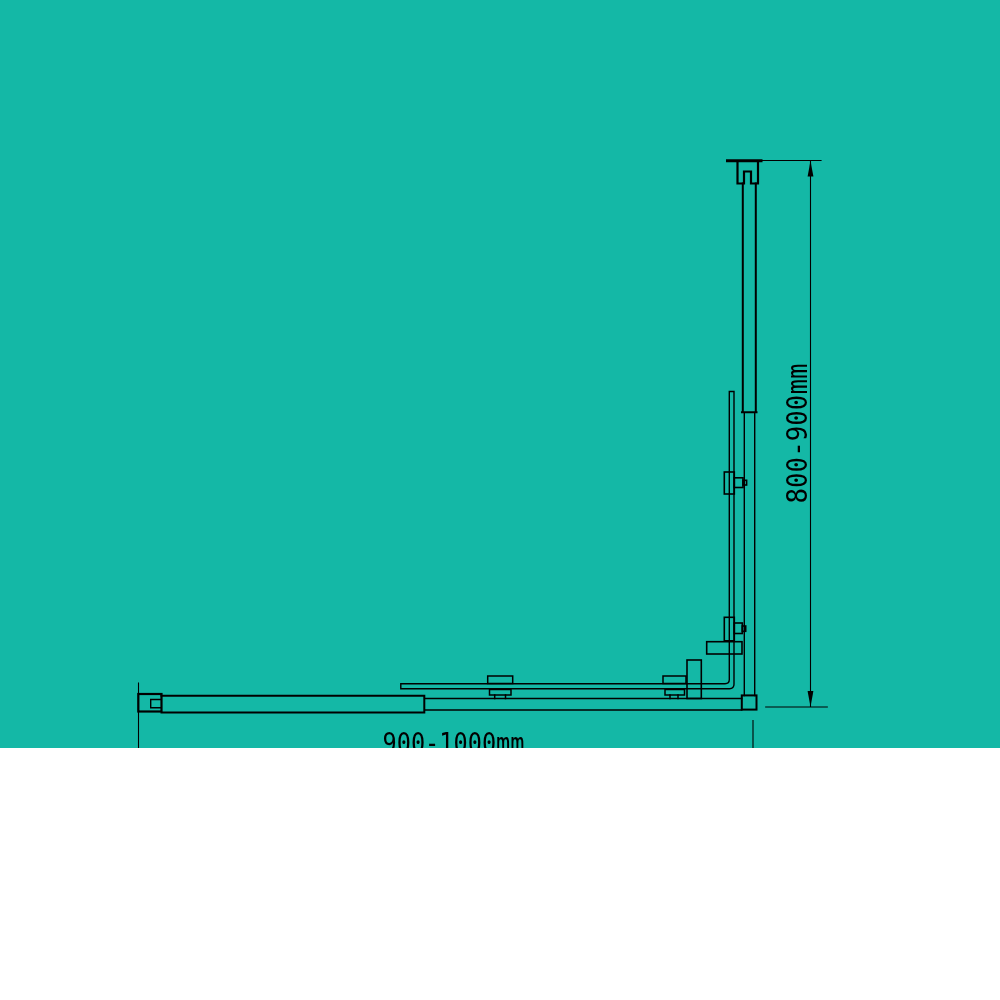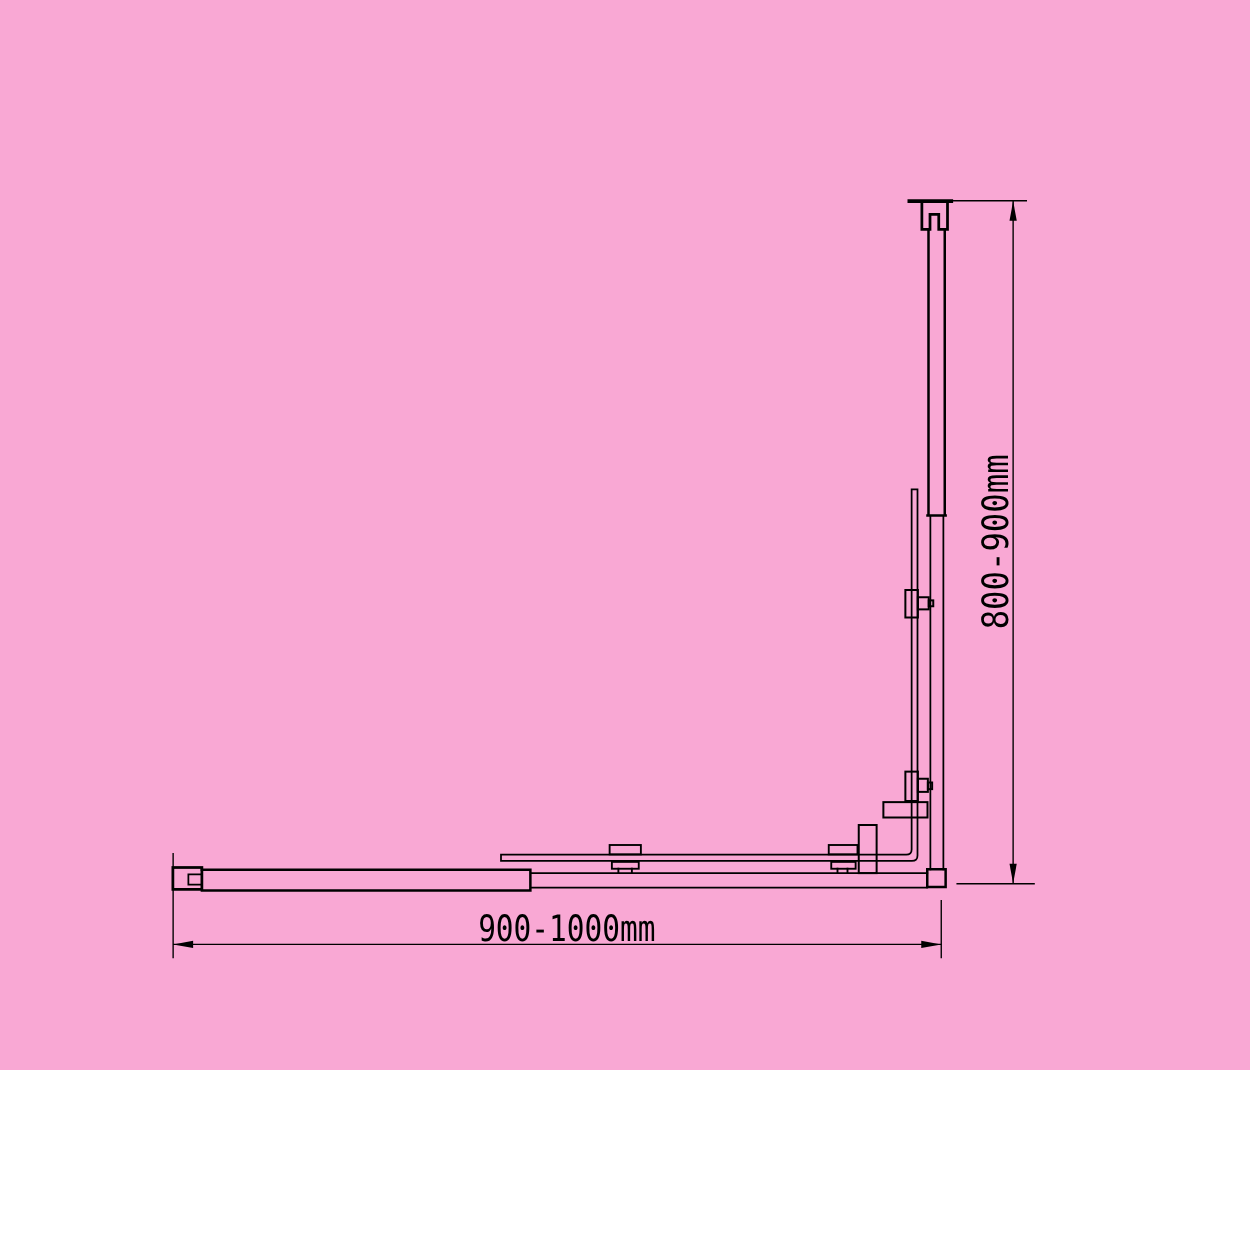--- a/index.html
+++ b/index.html
@@ -3,22 +3,22 @@
 <meta charset="utf-8">
 <style>
   html, body {
     margin: 0;
     padding: 0;
     background: #ffffff;
   }
   .canvas {
     position: relative;
     width: 1000px;
-    height: 856px;
-    background: #f9a8d4;
+    height: 748px;
+    background: #14b8a6;
     overflow: hidden;
   }
   svg text {
     font-family: "DejaVu Sans Mono", "Liberation Mono", monospace;
     font-weight: 400;
     fill: #000000;
   }
 </style>
 </head>
 <body>

